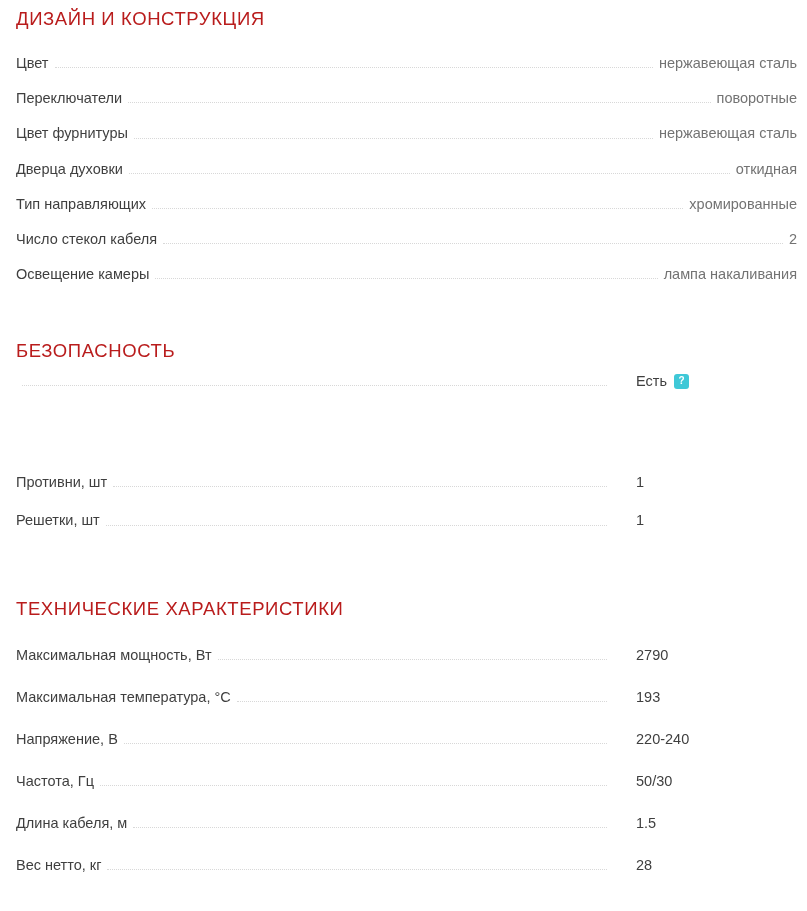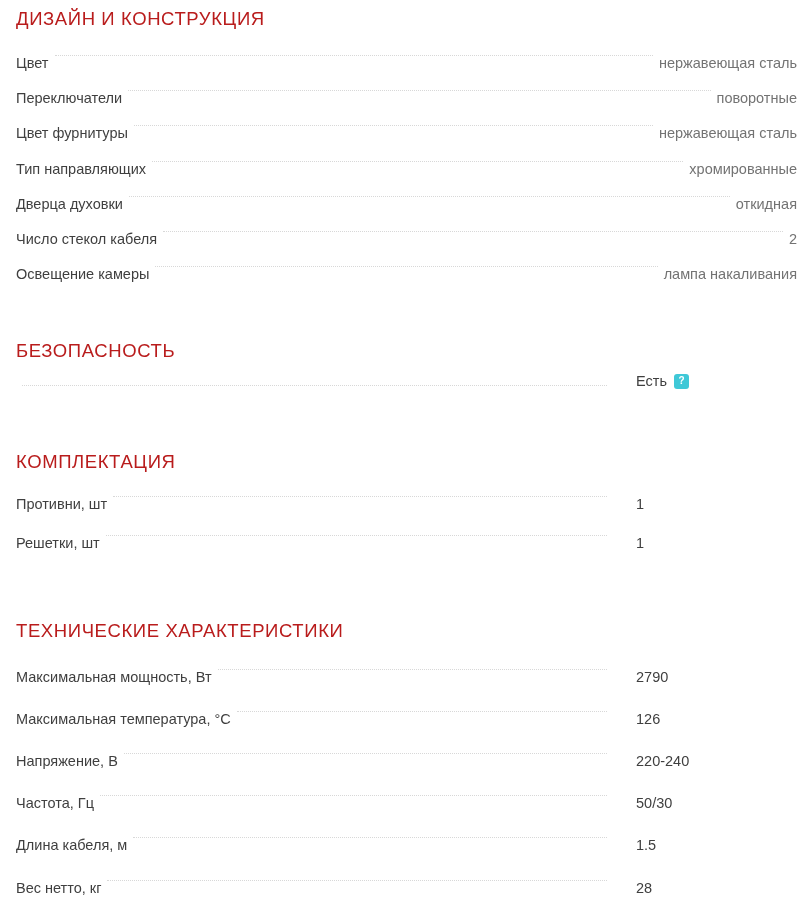--- a/index.html
+++ b/index.html
@@ -42,21 +42,21 @@
   .sec-kit { padding-top: 44px; }
   .sec-kit .rows { margin-top: 22px; }
 
   .sec-tech { padding-top: 48px; }
   .sec-tech .rows { margin-top: 26px; }
 
   .rows { display: block; }
 
   .row {
     display: flex;
-    align-items: flex-start;
+    align-items: flex-end;
     font-size: 14.5px;
     line-height: 1.25;
     padding-bottom: 4px;
     margin-bottom: 13px;
   }
   .sec-tech .row { margin-bottom: 20px; }
   .sec-kit .row { margin-bottom: 16px; }
 
   .row .label {
     color: #3f3f3f;
@@ -132,28 +132,28 @@
         <span class="label">Переключатели</span>
         <span class="dots"></span>
         <span class="value">поворотные</span>
       </div>
       <div class="row">
         <span class="label">Цвет фурнитуры</span>
         <span class="dots"></span>
         <span class="value">нержавеющая сталь</span>
       </div>
       <div class="row">
+        <span class="label">Дверца духовки</span>
+        <span class="dots"></span>
+        <span class="value">откидная</span>
+      </div>
+      <div class="row">
         <span class="label">Тип направляющих</span>
         <span class="dots"></span>
         <span class="value">хромированные</span>
-      </div>
-      <div class="row">
-        <span class="label">Дверца духовки</span>
-        <span class="dots"></span>
-        <span class="value">откидная</span>
       </div>
       <div class="row">
         <span class="label">Число стекол кабеля</span>
         <span class="dots"></span>
         <span class="value">2</span>
       </div>
       <div class="row">
         <span class="label">Освещение камеры</span>
         <span class="dots"></span>
         <span class="value">лампа накаливания</span>
@@ -169,21 +169,20 @@
         <span class="spacer"></span>
         <span class="value-col">
           <span>Есть</span>
           <span class="help-badge">?</span>
         </span>
       </div>
     </div>
   </section>
 
   <section class="section sec-kit">
-    <h2 class="section-title">КОМПЛЕКТАЦИЯ</h2>
     <div class="rows">
       <div class="row">
         <span class="label">Противни, шт</span>
         <span class="dots"></span>
         <span class="spacer"></span>
         <span class="value-col">
           <span>1</span>
         </span>
       </div>
       <div class="row">
@@ -206,21 +205,21 @@
         <span class="spacer"></span>
         <span class="value-col">
           <span>2790</span>
         </span>
       </div>
       <div class="row">
         <span class="label">Максимальная температура, °C</span>
         <span class="dots"></span>
         <span class="spacer"></span>
         <span class="value-col">
-          <span>126</span>
+          <span>193</span>
         </span>
       </div>
       <div class="row">
         <span class="label">Напряжение, В</span>
         <span class="dots"></span>
         <span class="spacer"></span>
         <span class="value-col">
           <span>220-240</span>
         </span>
       </div>

